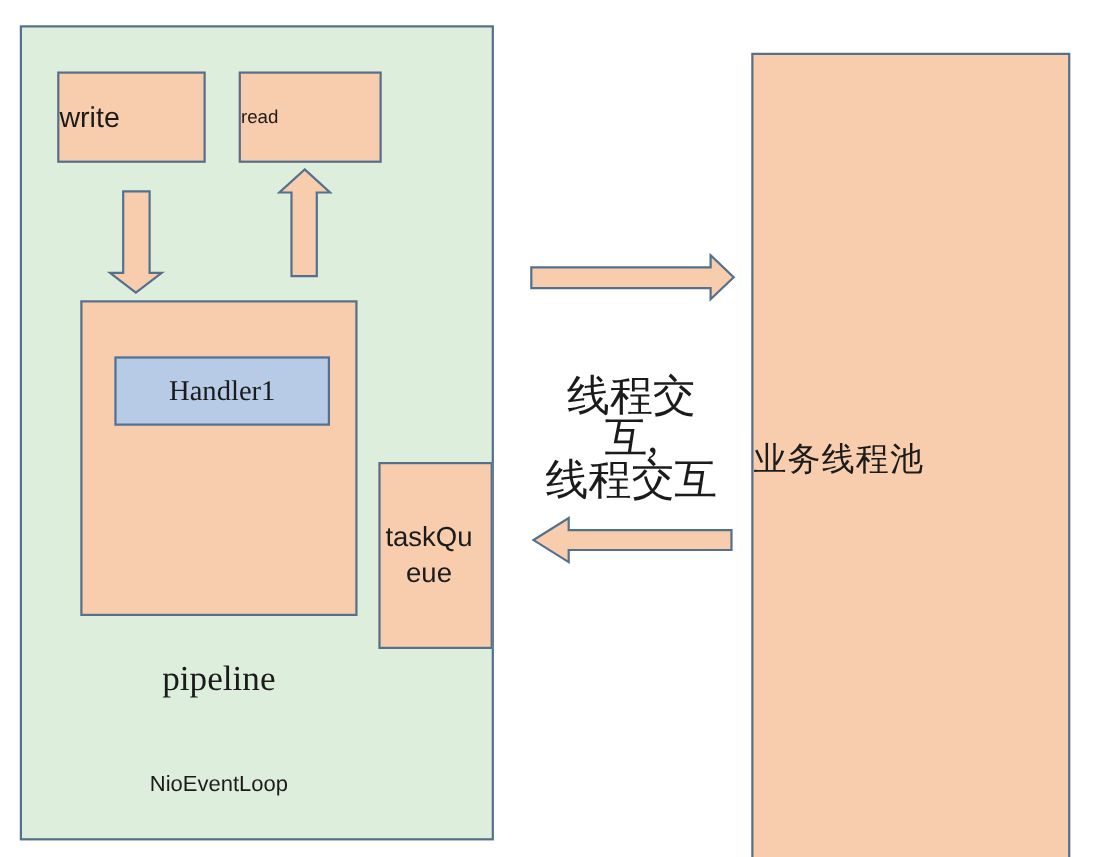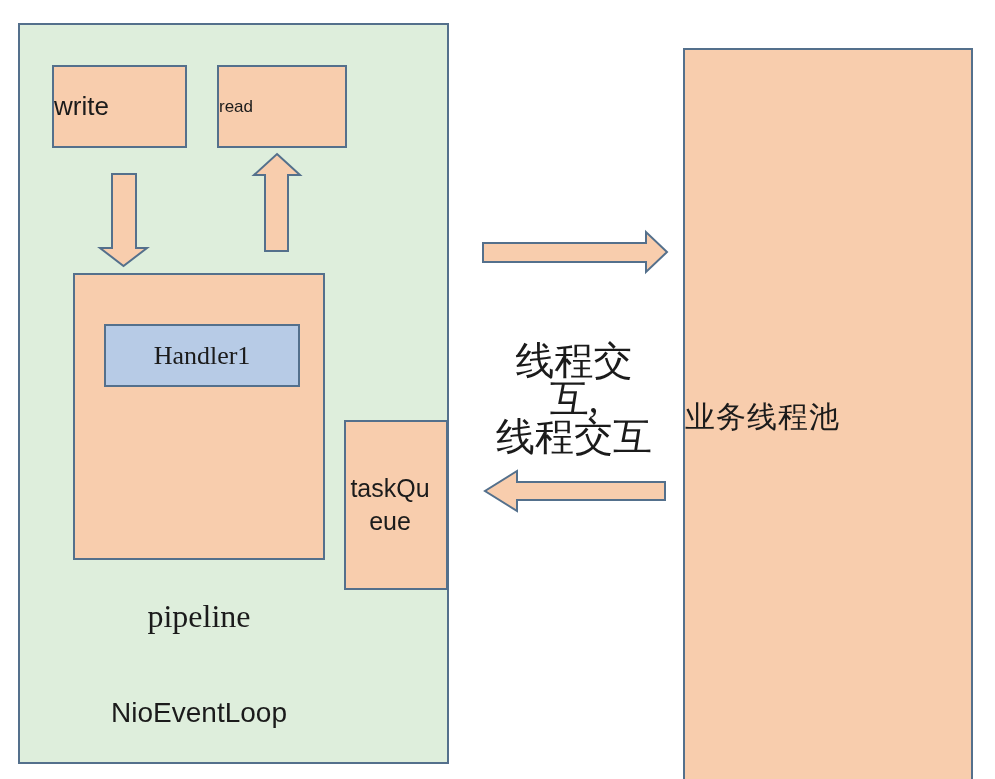--- a/index.html
+++ b/index.html
@@ -40,21 +40,21 @@
                     display: flex; align-items: center; justify-content: center; }
   .handler-1      { top: 49px; }
   .handler-2      { top: 153px; height: 64px; }
   .pipeline-label { position: absolute; left: 0; right: 0; top: 288px;
                     text-align: center; font-size: 32px; line-height: 28px; margin-top: 39px; }
   .taskqueue-box  { left: 344px; top: 420px; width: 104px; height: 170px;
                     font-size: 25px; line-height: 33px; }
   .taskqueue-text { display: inline-block; width: 88px; word-break: break-all;
                     text-align: center; }
   .nio-label      { left: 73px; top: 698px; width: 252px; text-align: center;
-                    font-size: 28px; line-height: 30px; }
+                    font-size: 20px; line-height: 30px; }
   .pool-box       { left: 683px; top: 24px; width: 290px; height: 739px;
                     font-family: "Liberation Serif", "DejaVu Serif", serif;
                     font-size: 30px; letter-spacing: 1px; margin-top: 24px; }
   .note           { left: 494px; top: 342px; width: 160px;
                     font-family: "Liberation Serif", "DejaVu Serif", serif;
                     font-size: 39px; line-height: 38px; text-align: center; }
   .arrows-layer   { position: absolute; left: 0; top: 0; width: 995px; height: 779px;
                     pointer-events: none; }
   .arrow-shape    { fill: var(--peach-fill, #f8cdad); stroke: var(--stroke, #54708c);
                     stroke-width: 2; stroke-linejoin: miter; }

